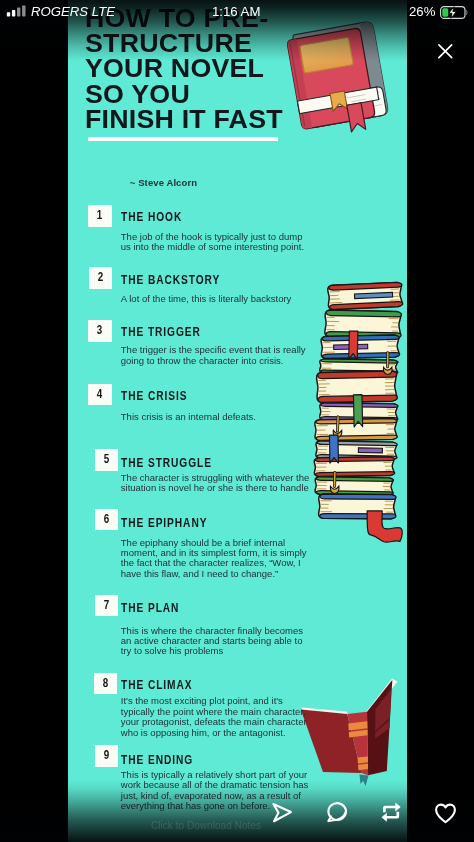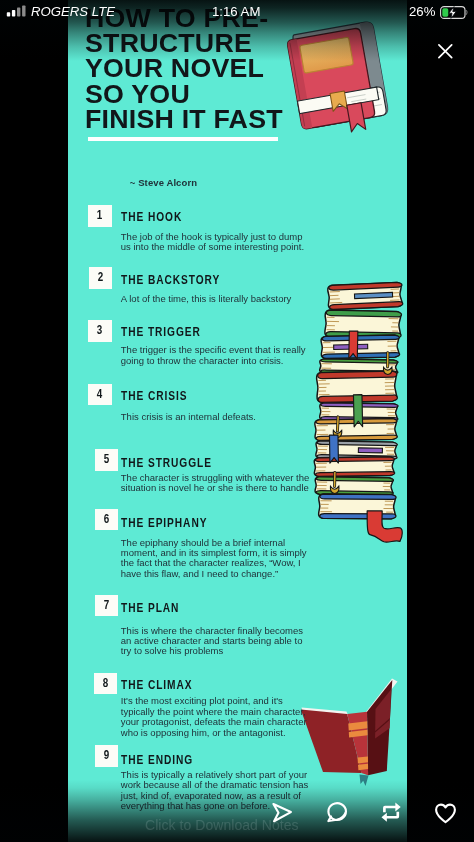--- a/index.html
+++ b/index.html
@@ -58,21 +58,21 @@
 
   #closebtn{position:absolute;left:436.6px;top:43.2px;width:16.6px;height:16.4px;cursor:pointer;}
 
   #actions{position:static;}
   .act{position:absolute;cursor:pointer;}
   #act-share{left:270.8px;top:801.6px;width:22.4px;height:22.4px;}
   #act-comment{left:325.6px;top:801.4px;width:22.4px;height:22.4px;}
   #act-repost{left:379.8px;top:801.4px;width:22.2px;height:22.2px;}
   #act-like{left:434.2px;top:801.6px;width:23px;height:23px;}
   #dltext{position:absolute;left:145px;top:819.6px;width:122px;text-align:center;
-          font-size:14px;line-height:11.5px;color:rgba(206,228,228,.17);letter-spacing:.05px;
+          font-size:10px;line-height:11.5px;color:rgba(206,228,228,.17);letter-spacing:.05px;
           white-space:nowrap;}
 </style>
 </head>
 <body>
 
 <div id="screen">
 
   <div id="media">
     <svg id="art" width="339" height="842" viewBox="0 0 339 842" style="position:absolute;left:0;top:0">
 

